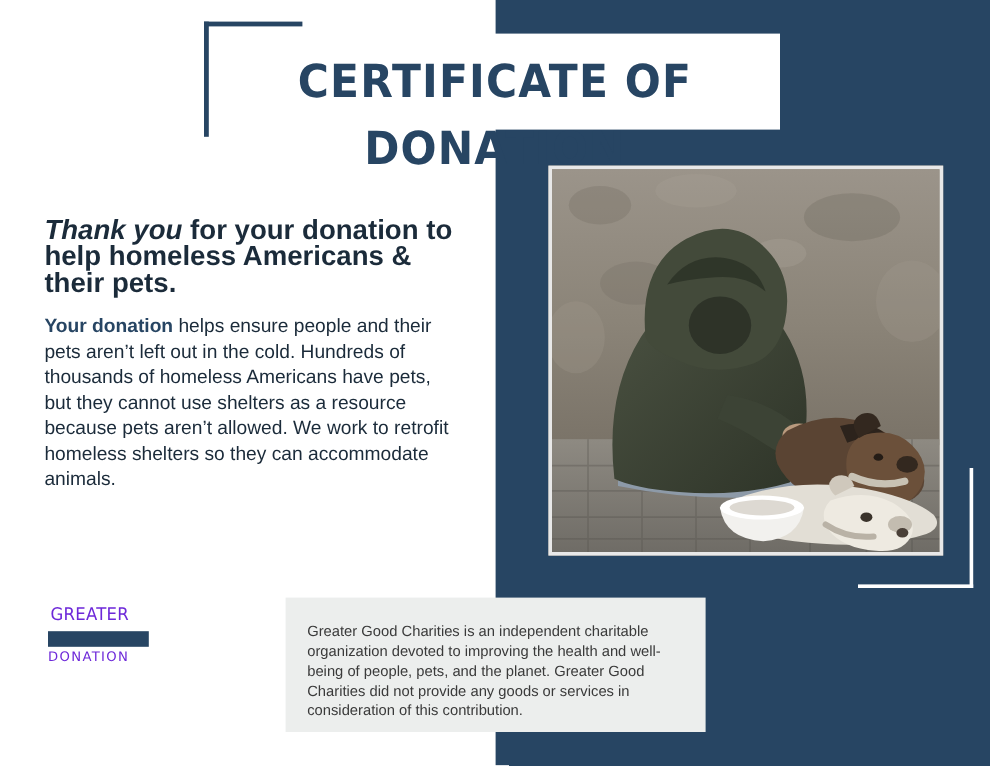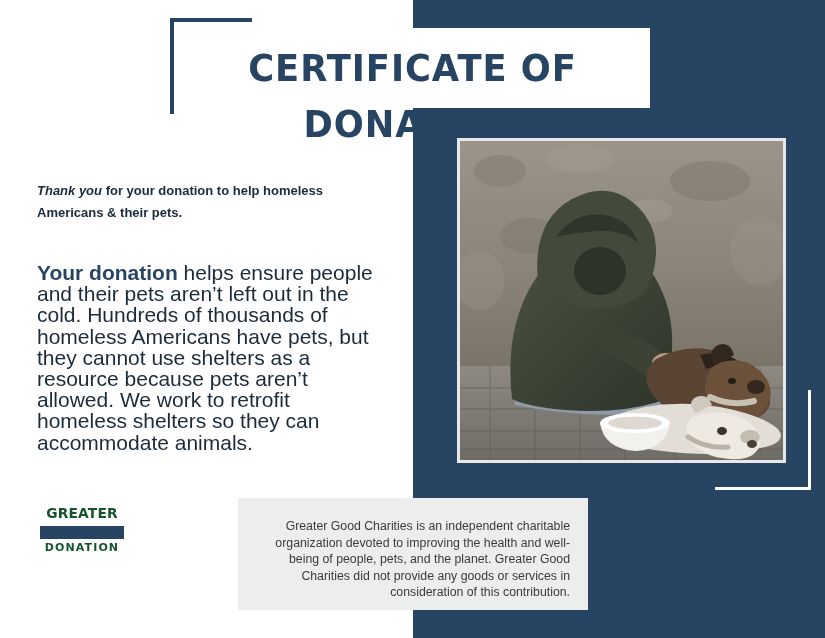--- a/index.html
+++ b/index.html
@@ -73,34 +73,34 @@
     height: 97px;
     border-bottom: 3px solid #ffffff;
     border-right: 3px solid #ffffff;
   }
   
   .headline {
     position: absolute;
     top: 180px;
     left: 37px;
     width: 355px;
-    font-size: 13px;
+    font-size: 23px;
     line-height: 22px;
     font-weight: bold;
     color: #1b2b3a;
   }
   .headline .thanks {
     font-style: italic;
   }
   .body-copy {
     position: absolute;
     top: 262px;
     left: 37px;
     width: 348px;
-    font-size: 21px;
+    font-size: 16px;
     line-height: 21.2px;
     color: #1b2b3a;
   }
   .body-copy .lead {
     font-weight: bold;
     color: #274563;
   }
   
   .photo-frame {
     position: absolute;
@@ -124,35 +124,35 @@
   
   .disclaimer {
     position: absolute;
     top: 498px;
     left: 238px;
     width: 350px;
     height: 112px;
     background: #eceeed;
     box-sizing: border-box;
     padding: 20px 18px;
-    text-align: right;
+    text-align: left;
     font-size: 12.3px;
     line-height: 16.5px;
     color: #3a3a3a;
   }
   
   .logo {
     position: absolute;
     top: 505px;
     left: 40px;
     width: 84px;
-    color: #14532d;
+    color: #6d28d9;
     font-family: "DejaVu Sans", sans-serif;
-    font-weight: bold;
-    text-align: center;
+    font-weight: normal;
+    text-align: left;
   }
   .logo .l1 {
     font-size: 14.5px;
     letter-spacing: 0.2px;
     line-height: 17px;
     transform: scaleX(0.95);
   }
   .logo .l2 {
     font-size: 30px;
     letter-spacing: 0.5px;

